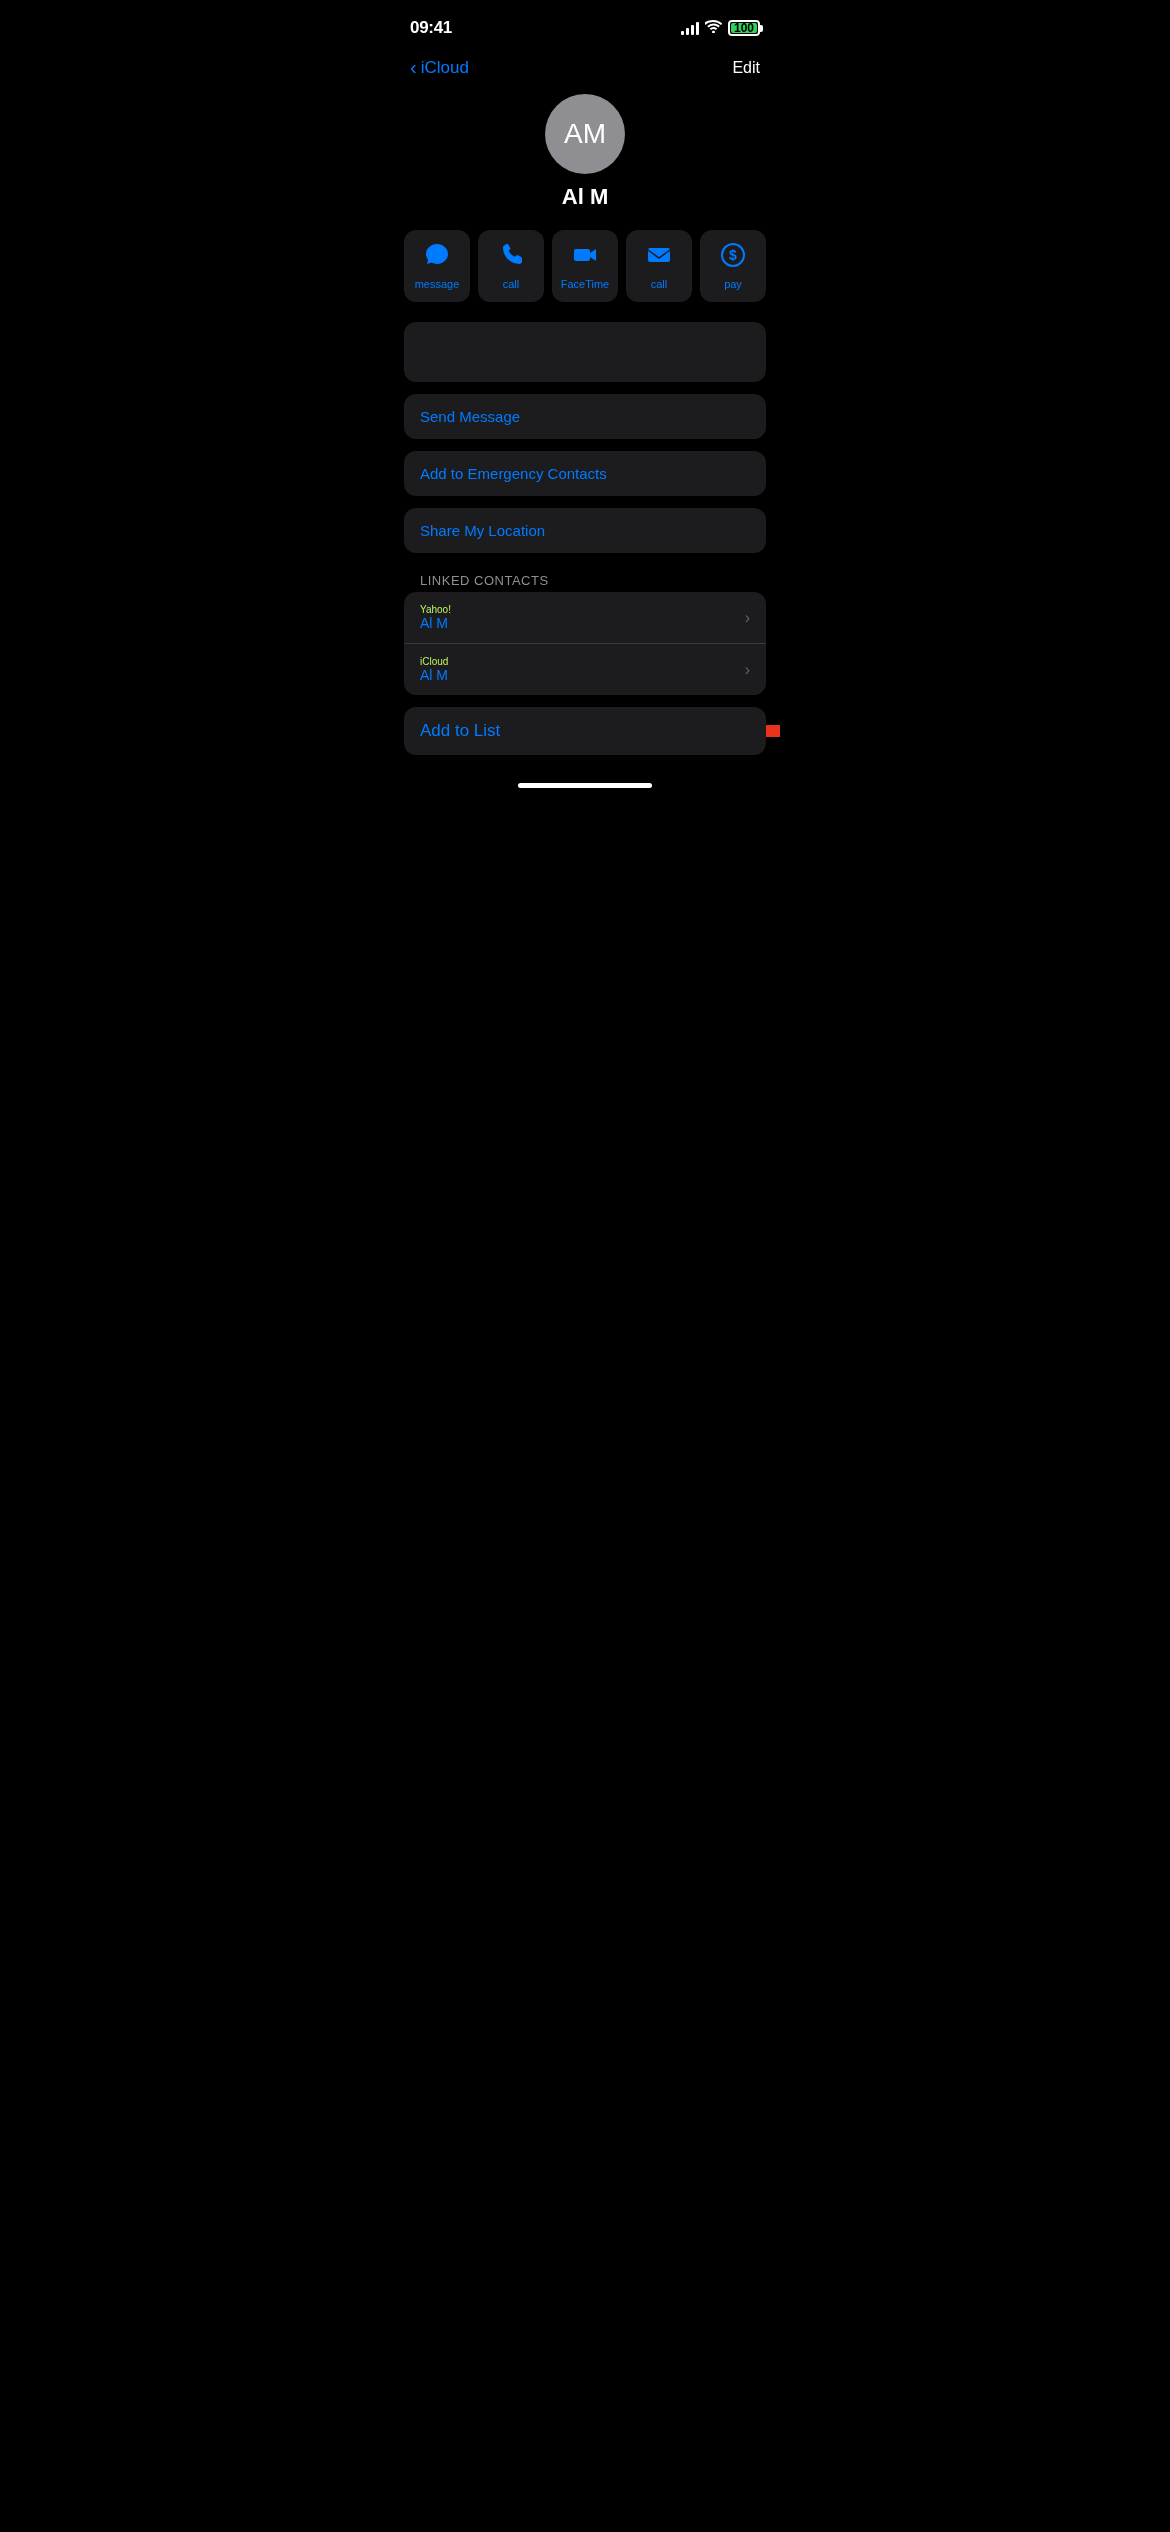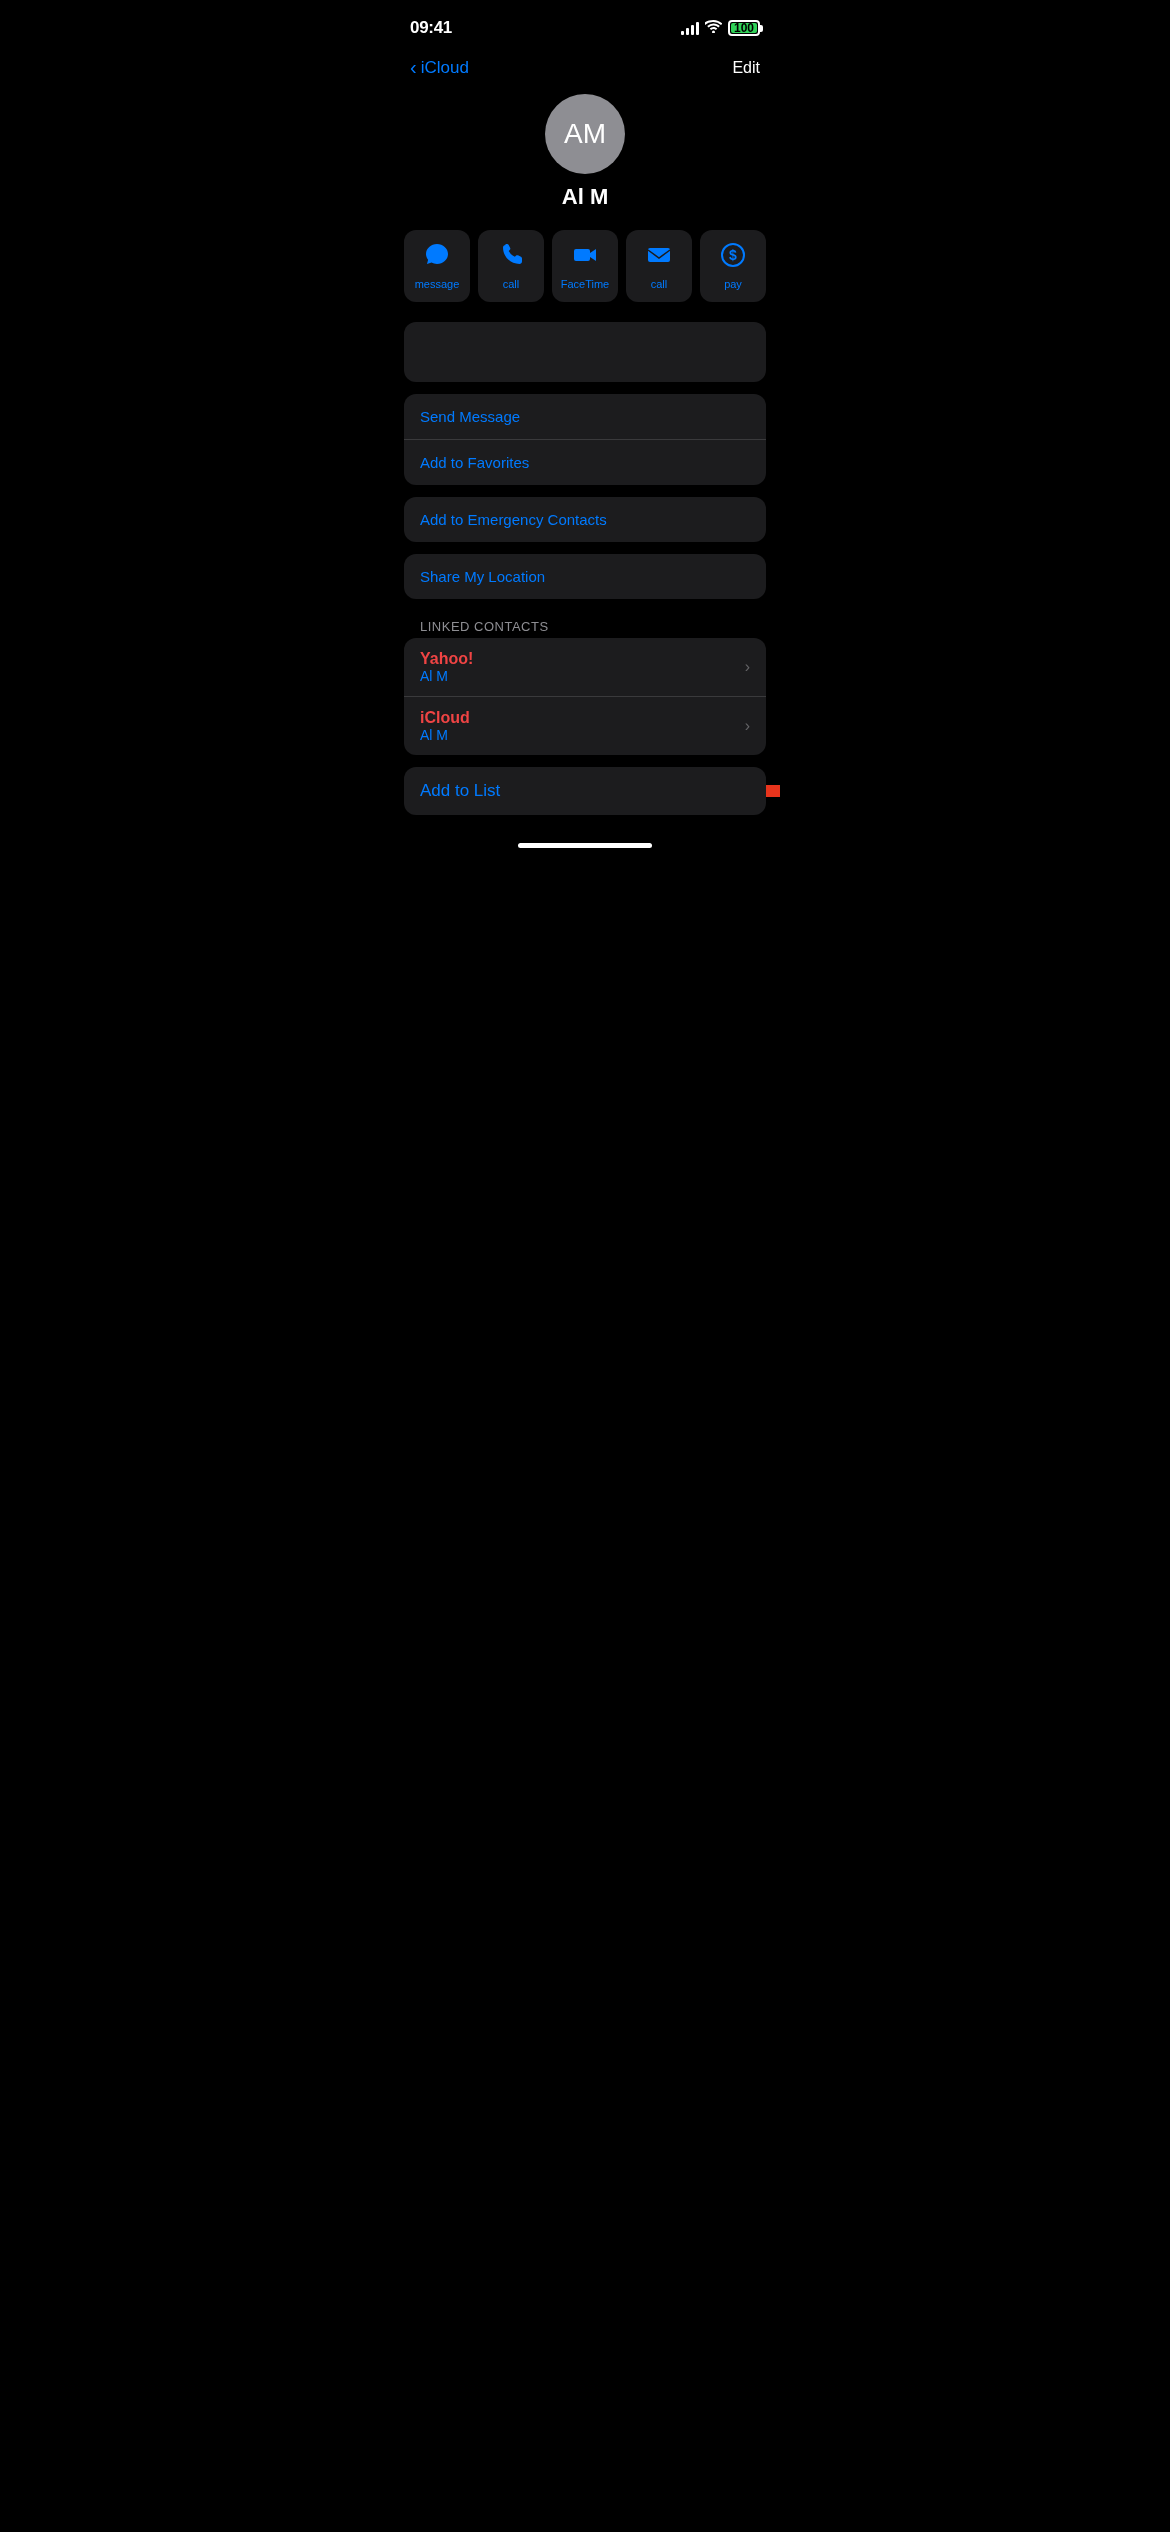--- a/index.html
+++ b/index.html
@@ -242,23 +242,23 @@
     .linked-row:last-child {
       border-bottom: none;
     }
 
     .linked-row-info {
       display: flex;
       flex-direction: column;
     }
 
     .linked-source {
-      font-size: 16px;
-      color: #ef4444;
-      font-weight: 700;
+      font-size: 10px;
+      color: #bef264;
+      font-weight: 400;
     }
 
     .linked-name {
       font-size: 14px;
       color: #007AFF;
     }
 
     .linked-chevron {
       color: #636366;
       font-size: 16px;
@@ -375,23 +375,20 @@
     <span class="action-btn-label">pay</span>
   </div>
 </div>
 
 <div class="card-section card-empty"></div>
 
 <div class="card-section" style="margin-top:12px;">
   <div class="card-row">
     <span>Send Message</span>
   </div>
-  <div class="card-row">
-    <span>Add to Favorites</span>
-  </div>
 </div>
 
 <div class="card-single">
   <div class="card-row" style="border-bottom:none;">
     <span>Add to Emergency Contacts</span>
   </div>
 </div>
 
 <div class="card-single">
   <div class="card-row" style="border-bottom:none;">

